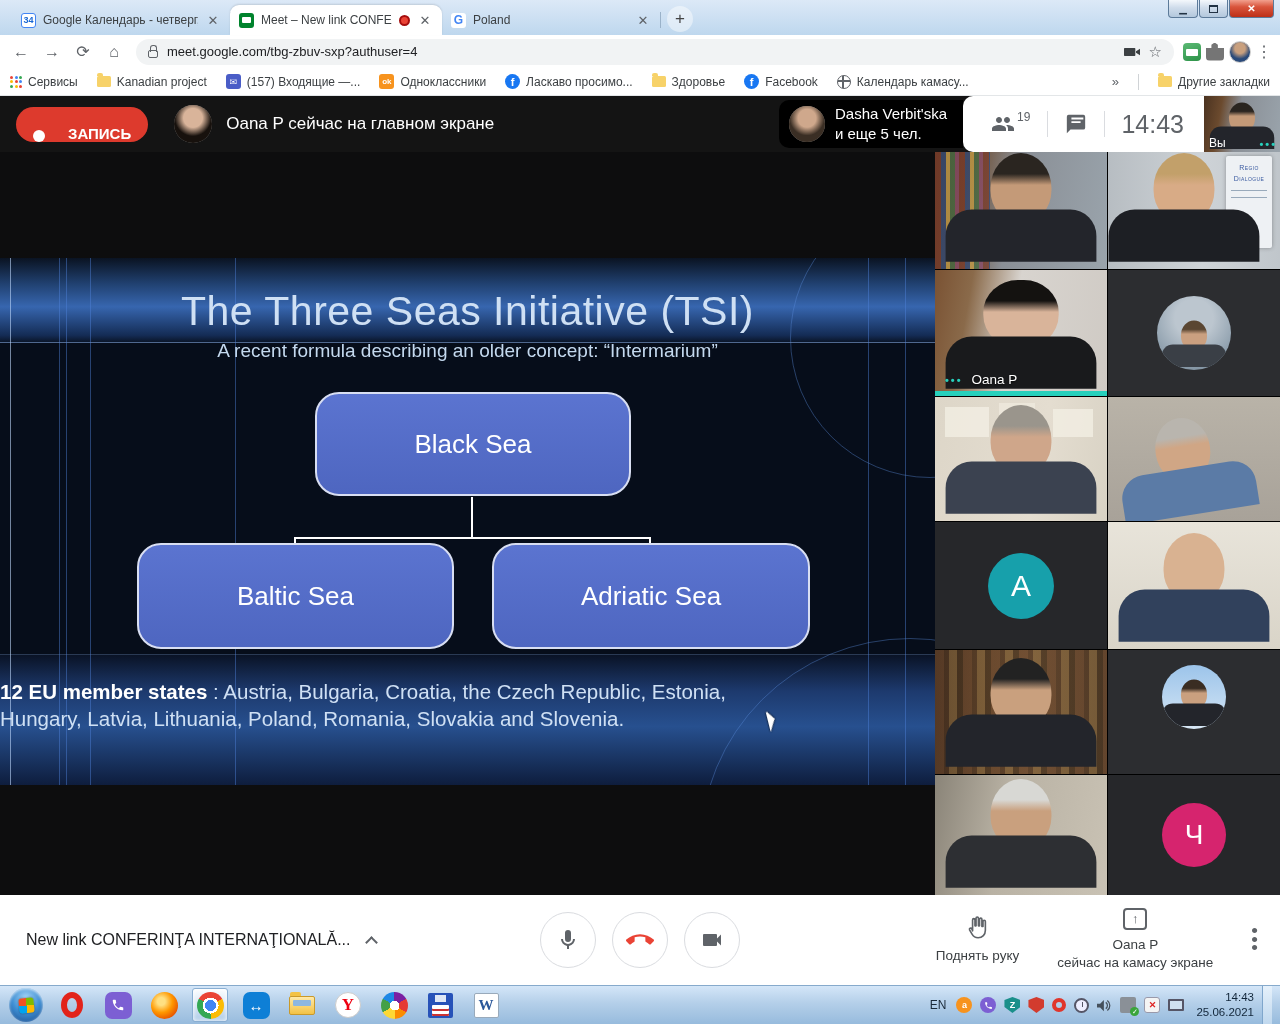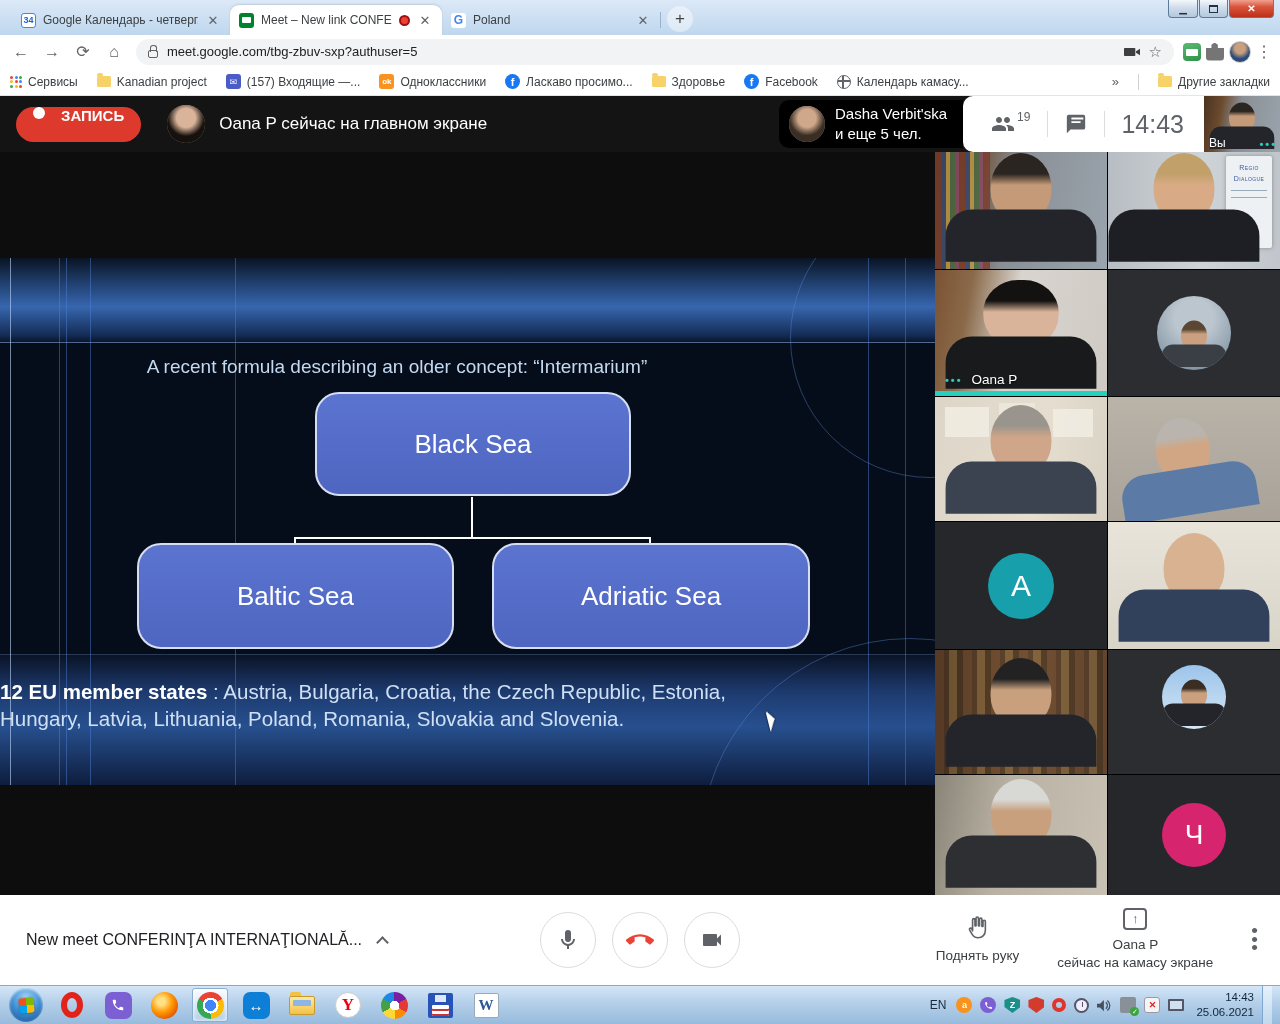--- a/index.html
+++ b/index.html
@@ -53,21 +53,21 @@
   .bm-fb { width:15px; height:15px; border-radius:50%; background:#1877f2; color:#fff; font-size:11px; font-weight:bold; display:grid; place-items:center; line-height:0; }
   .bm-globe { width:14px; height:14px; border-radius:50%; border:1.5px solid #5f6368; position:relative; }
   .bm-globe:before { content:""; position:absolute; left:0; right:0; top:4.5px; height:1.5px; background:#5f6368; }
   .bm-globe:after { content:""; position:absolute; left:4.5px; top:0; bottom:0; width:1.5px; background:#5f6368; }
   .bm-spacer { flex:1; }
   .chev2 { color:#5f6368; font-size:13px; }
   .bm-divider { width:1px; height:16px; background:#d0d3d6; }
 
   
   .meet-header { height:56px; background:#141414; display:flex; align-items:center; position:relative; }
-  .rec-pill { margin-left:16px; height:35px; background:#dd3a2d; border-radius:18px; color:#fff; font-weight:bold; font-size:15px; display:flex; align-items:flex-start; gap:16px; padding:0 17px; flex:0 0 auto; }
+  .rec-pill { margin-left:16px; height:35px; background:#dd3a2d; border-radius:18px; color:#fff; font-weight:bold; font-size:15px; display:flex; align-items:flex-end; gap:23px; padding:0 17px; flex:0 0 auto; }
   .rec-pill .dot { width:12px; height:12px; background:#fff; border-radius:50%; }
   .presenter { display:flex; align-items:center; gap:14px; margin-left:26px; color:#fff; font-size:17px; }
   .avatar-sm { width:38px; height:38px; border-radius:50%; overflow:hidden; position:relative; flex:0 0 auto; background:#888; }
   .avatar-sm .ph { position:absolute; inset:0; background:radial-gradient(circle at 50% 34%, var(--skin,#d9b49a) 0 30%, var(--hair,#1c1a18) 58%, var(--hair,#1c1a18)); }
   .hdr-right { margin-left:auto; display:flex; align-items:center; height:56px; }
   .dasha-pill { height:48px; background:#000; border-radius:10px 0 0 10px; display:flex; align-items:center; gap:10px; padding:0 16px 0 10px; color:#fff; }
   .dasha-lines { font-size:15px; line-height:1.35; }
   .white-panel { height:56px; background:#fff; display:flex; align-items:center; padding:0 4px 0 10px; border-radius:10px 0 0 10px; }
   .wp-item { display:flex; align-items:flex-start; padding:0 17px; color:#5f6368; }
   .wp-div { width:1px; height:26px; background:#dadce0; }
@@ -81,21 +81,21 @@
   
   .stage { height:743px; display:flex; background:#000; }
   .slide-wrap { width:935px; height:743px; position:relative; background:#0d0d0e; flex:0 0 auto; }
   .slide { position:absolute; top:106px; left:0; width:935px; height:527px; background:#060d1a; overflow:hidden; }
   .band-top { position:absolute; top:0; left:0; right:0; height:84px; background:linear-gradient(180deg,#0a1322 0%,#20406f 30%,#3766af 58%,#142c55 92%,#0a1529 100%); }
   .band-bottom { position:absolute; top:397px; left:0; right:0; height:130px; background:linear-gradient(180deg,#0a1326 0%,#1d3a6e 28%,#27508f 55%,#0e1d3d 100%); }
   .hline { position:absolute; left:0; right:0; height:1px; background:rgba(140,180,240,.55); }
   .vline { position:absolute; top:0; bottom:0; width:1px; background:rgba(80,130,220,.45); }
   .circ { position:absolute; border:1px solid rgba(90,140,220,.4); border-radius:50%; }
   .slide-title { position:absolute; top:30px; left:0; width:935px; text-align:center; font-size:41px; color:#cfe0f4; letter-spacing:.5px; }
-  .slide-sub { position:absolute; top:98px; left:0; width:794px; text-align:center; font-size:19px; color:#c4d9ef; }
+  .slide-sub { position:absolute; top:82px; left:0; width:935px; text-align:center; font-size:19px; color:#c4d9ef; }
   .sea-box { position:absolute; background:linear-gradient(180deg,#5b74d0,#4e66c0); border:2px solid #d8def2; border-radius:24px; color:#fff; font-size:26px; display:grid; place-items:center; }
   .conn { position:absolute; background:#fff; }
   .slide-footer { position:absolute; top:420px; left:0; width:935px; text-align:left; font-size:20.5px; color:#cfe0f4; line-height:1.32; }
   .slide-footer b { color:#fff; }
   .cursor { position:absolute; top:452px; left:768px; width:0; height:0; border-left:7px solid #fff; border-right:5px solid transparent; border-bottom:12px solid transparent; border-top:9px solid #fff0; transform:rotate(-14deg); filter:drop-shadow(0 0 1px #000); }
   .cursor:before{ content:""; position:absolute; left:-6px; top:-9px; border-left:6px solid #fff; border-top:9px solid transparent; border-bottom:4px solid transparent; }
 
   
   .vgrid { width:345px; height:743px; display:grid; grid-template-columns:172px 172px; grid-template-rows:117px 126px 124px 127px 124px 120px; gap:1px; background:#000; }
   .tile { position:relative; overflow:hidden; background:#26272a; }
@@ -205,21 +205,21 @@
     </div>
   </div>
 
   <div class="toolbar">
     <div class="navbtn">←</div>
     <div class="navbtn">→</div>
     <div class="navbtn">⟳</div>
     <div class="navbtn">⌂</div>
     <div class="omnibox">
       <span class="lock"></span>
-      <span class="url-text">meet.google.com/tbg-zbuv-sxp?authuser=5</span>
+      <span class="url-text">meet.google.com/tbg-zbuv-sxp?authuser=4</span>
       <svg width="16" height="12" viewBox="0 0 24 16">
           <path fill="#3c4043" d="M1 2h15a1 1 0 0 1 1 1v10a1 1 0 0 1-1 1H1a1 1 0 0 1-1-1V3a1 1 0 0 1 1-1zm17 5 6-4v10l-6-4z"></path>
         </svg>
       <span class="omni-ic">☆</span>
     </div>
     <div class="ext-ic ext-mail"></div>
     <div class="ext-ic ext-puzzle"></div>
     <div class="profile-avatar"></div>
     <div class="kebab">⋮</div>
   </div>
@@ -333,20 +333,21 @@
         <div class="hline" style="top:396px;opacity:.5"></div>
         <div class="vline" style="left:10px;background:rgba(190,215,250,.6)"></div>
         <div class="vline" style="left:59px"></div>
         <div class="vline" style="left:66px"></div>
         <div class="vline" style="left:90px"></div>
         <div class="vline" style="left:235px"></div>
         <div class="vline" style="left:868px"></div>
         <div class="vline" style="left:905px"></div>
         <div class="circ" style="left:790px;top:-60px;width:280px;height:280px"></div>
         <div class="circ" style="left:700px;top:380px;width:420px;height:420px"></div>
+        <div class="slide-title">The Three Seas Initiative (TSI)</div>
         <div class="slide-sub">A recent formula describing an older concept: “Intermarium”</div>
 
         <div class="conn" style="left:471px;top:239px;width:2px;height:41px"></div>
         <div class="conn" style="left:294px;top:279px;width:357px;height:2px"></div>
         <div class="conn" style="left:294px;top:279px;width:2px;height:8px"></div>
         <div class="conn" style="left:649px;top:279px;width:2px;height:8px"></div>
 
         <div class="sea-box" style="left:137px;top:285px;width:317px;height:106px">
             <span>Baltic Sea</span>
           </div>
@@ -454,21 +455,21 @@
       </div>
       <div class="tile" style="background:#26272a">
         <div class="letter-avatar" style="width:64px;height:64px;background:#d6246e;font-size:28px">
             <span>Ч</span>
           </div>
       </div>
     </div>
   </div>
 
   <div class="meet-bottom">
-    <span class="meeting-name">New meet CONFERINŢA INTERNAŢIONALĂ...</span>
+    <span class="meeting-name">New link CONFERINŢA INTERNAŢIONALĂ...</span>
     <span class="chev-up"></span>
     <div class="call-controls">
       <div class="ctl-btn">
         <svg width="24" height="24" viewBox="0 0 24 24">
             <path fill="#5f6368" d="M12 14a3 3 0 0 0 3-3V5a3 3 0 0 0-6 0v6a3 3 0 0 0 3 3zm5-3a5 5 0 0 1-10 0H5a7 7 0 0 0 6 6.92V21h2v-3.08A7 7 0 0 0 19 11h-2z"></path>
           </svg>
       </div>
       <div class="ctl-btn">
         <svg width="28" height="28" viewBox="0 0 24 24">
             <path fill="#ea4335" d="M12 9c-1.6 0-3.15.25-4.6.72v3.1c0 .4-.23.74-.56.9-.98.49-1.87 1.12-2.66 1.85-.18.18-.43.29-.7.29-.28 0-.53-.11-.71-.29L.29 13.08c-.18-.17-.29-.42-.29-.7 0-.28.11-.53.29-.71C3.34 8.78 7.46 7 12 7s8.66 1.78 11.71 4.67c.18.18.29.43.29.71 0 .28-.11.53-.29.7l-2.48 2.49c-.18.18-.43.29-.71.29-.27 0-.52-.11-.7-.28-.79-.74-1.68-1.37-2.66-1.86-.33-.16-.56-.5-.56-.9v-3.1C15.15 9.25 13.6 9 12 9z"></path>

